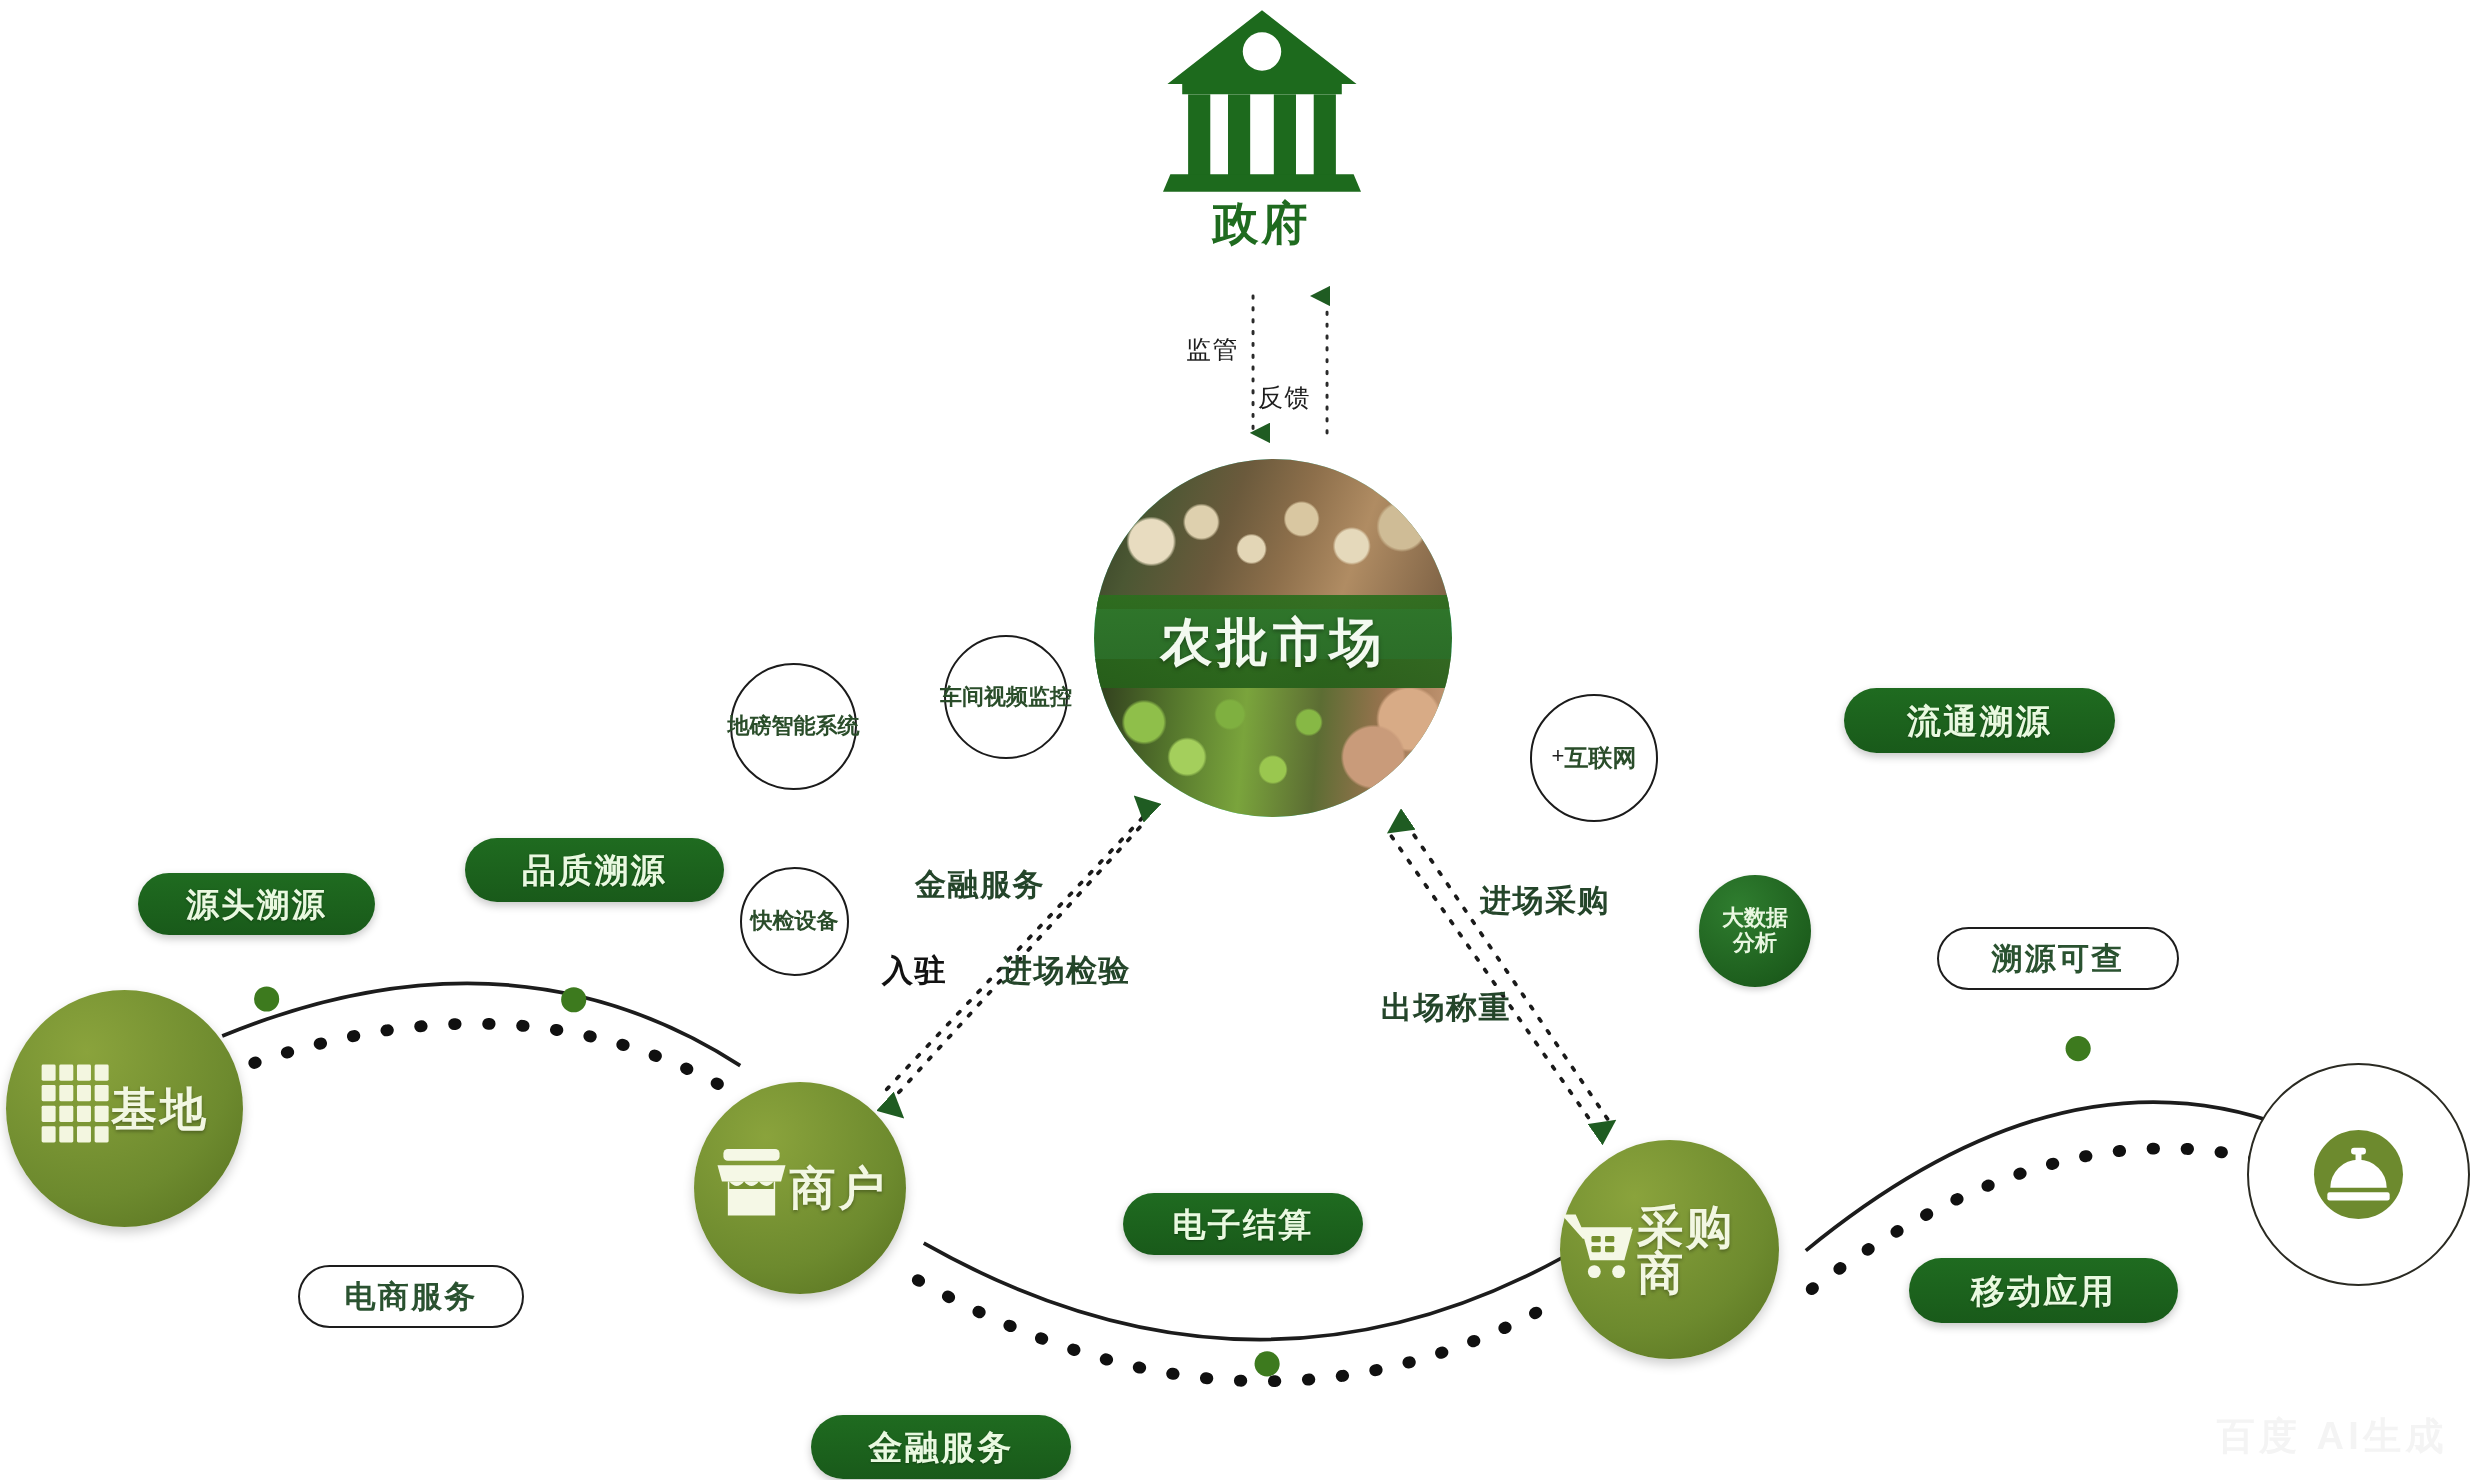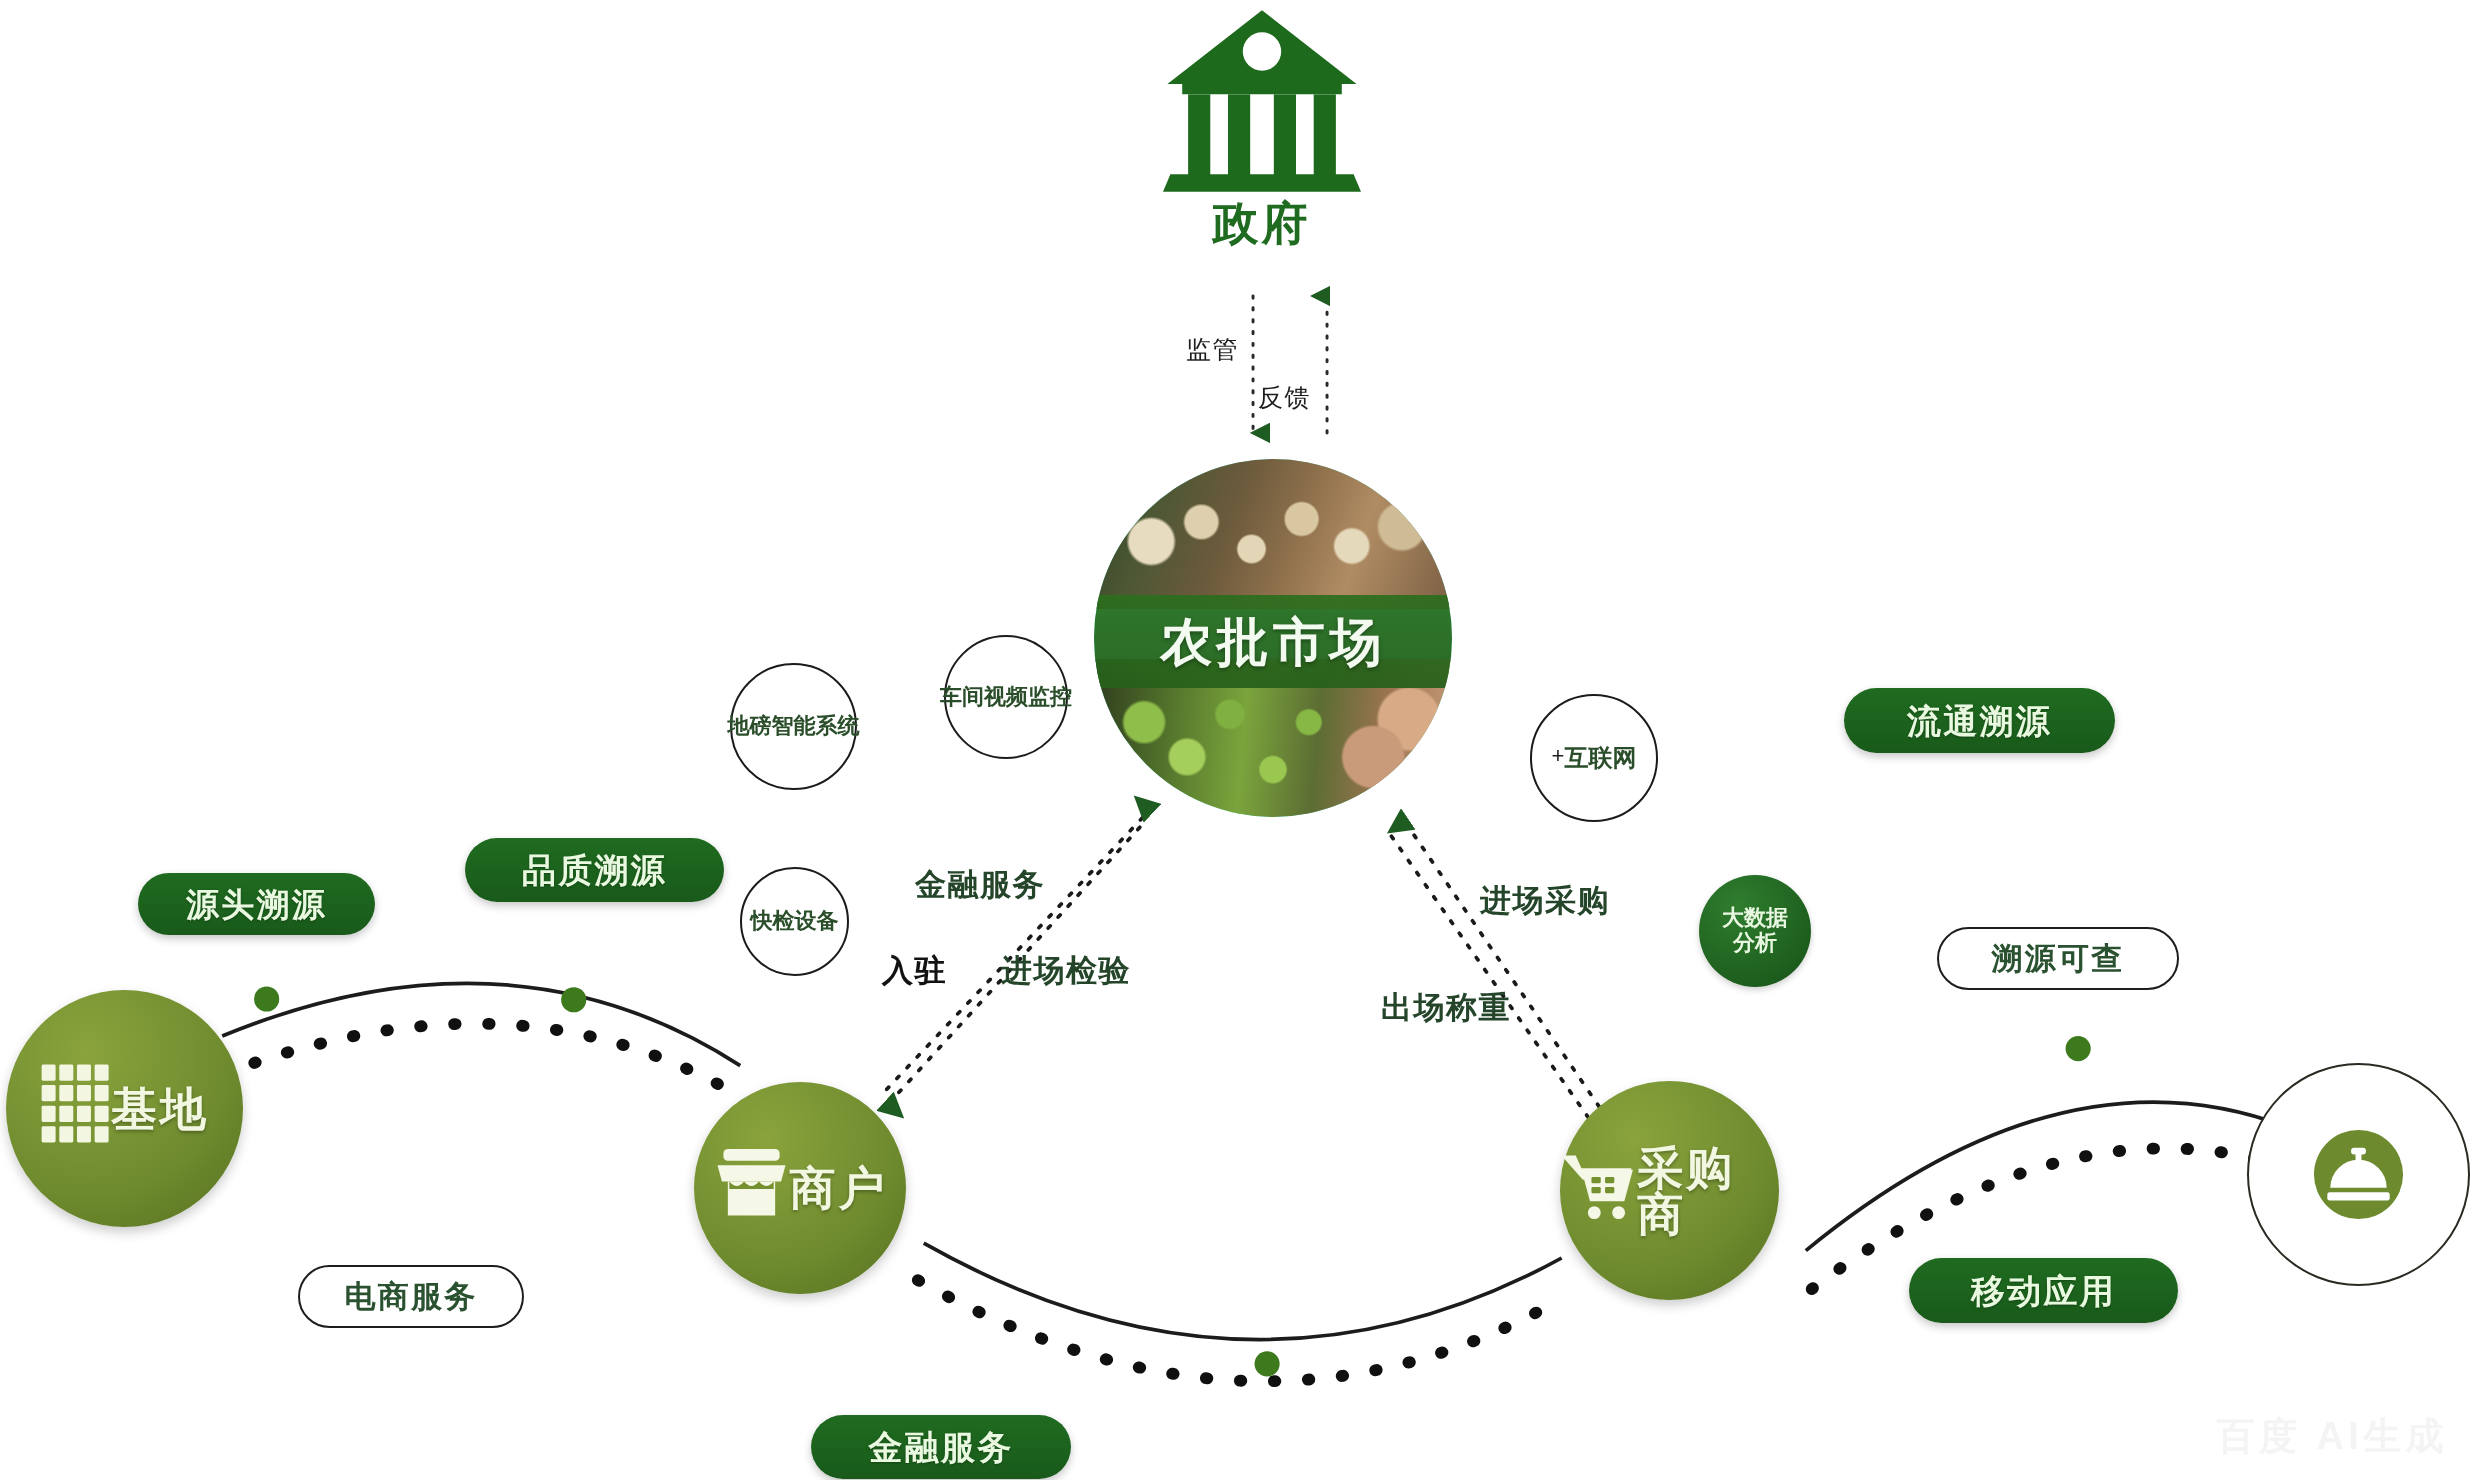--- a/index.html
+++ b/index.html
@@ -256,21 +256,21 @@
       <g fill="#f5f8e6">
         <rect x="14" y="0" width="76" height="16" rx="6"></rect>
         <path d="M6 22 L98 22 L92 44 L12 44 Z"></path>
         <path d="M20 44 L84 44 L84 90 L20 90 Z"></path>
       </g>
       <path d="M22 44 Q32 56 42 44 Q52 56 62 44 Q72 56 82 44 L82 54 L22 54 Z" fill="#75902f"></path>
     </svg>
     <div class="a-label">商户</div>
   </div>
 
-  <div class="actor" style="left:1560px;top:1081px;width:219px;height:219px;">
+  <div class="actor" style="left:1560px;top:1140px;width:219px;height:219px;">
     <svg class="a-icon" width="80" height="71" viewBox="0 0 108 96" xmlns="http://www.w3.org/2000/svg">
       <g fill="#f5f8e6">
         <path d="M2 6 h20 l8 18 h70 l-6 16 h-62 Z"></path>
         <path d="M30 26 h72 l-12 44 h-48 Z"></path>
         <circle cx="48" cy="86" r="9"></circle>
         <circle cx="82" cy="86" r="9"></circle>
       </g>
       <g fill="#75902f">
         <rect x="44" y="36" width="13" height="9" rx="2"></rect>
         <rect x="63" y="36" width="13" height="9" rx="2"></rect>
@@ -308,20 +308,23 @@
   </div>
 
   <div class="pill solid" style="left:1844px;top:688px;width:271px;height:65px;font-size:34px;">
     <span>流通溯源</span>
   </div>
 
   <div class="pill ghost" style="left:298px;top:1265px;width:222px;height:59px;font-size:31px;">
     <span>电商服务</span>
   </div>
 
+  <div class="pill solid" style="left:1123px;top:1193px;width:240px;height:62px;font-size:33px;">
+    <span>电子结算</span>
+  </div>
 
   <div class="pill solid" style="left:811px;top:1415px;width:260px;height:64px;font-size:34px;">
     <span>金融服务</span>
   </div>
 
   <div class="pill solid" style="left:1909px;top:1258px;width:269px;height:65px;font-size:34px;">
     <span>移动应用</span>
   </div>
 
   <div class="pill ghost" style="left:1937px;top:927px;width:238px;height:59px;font-size:31px;">

